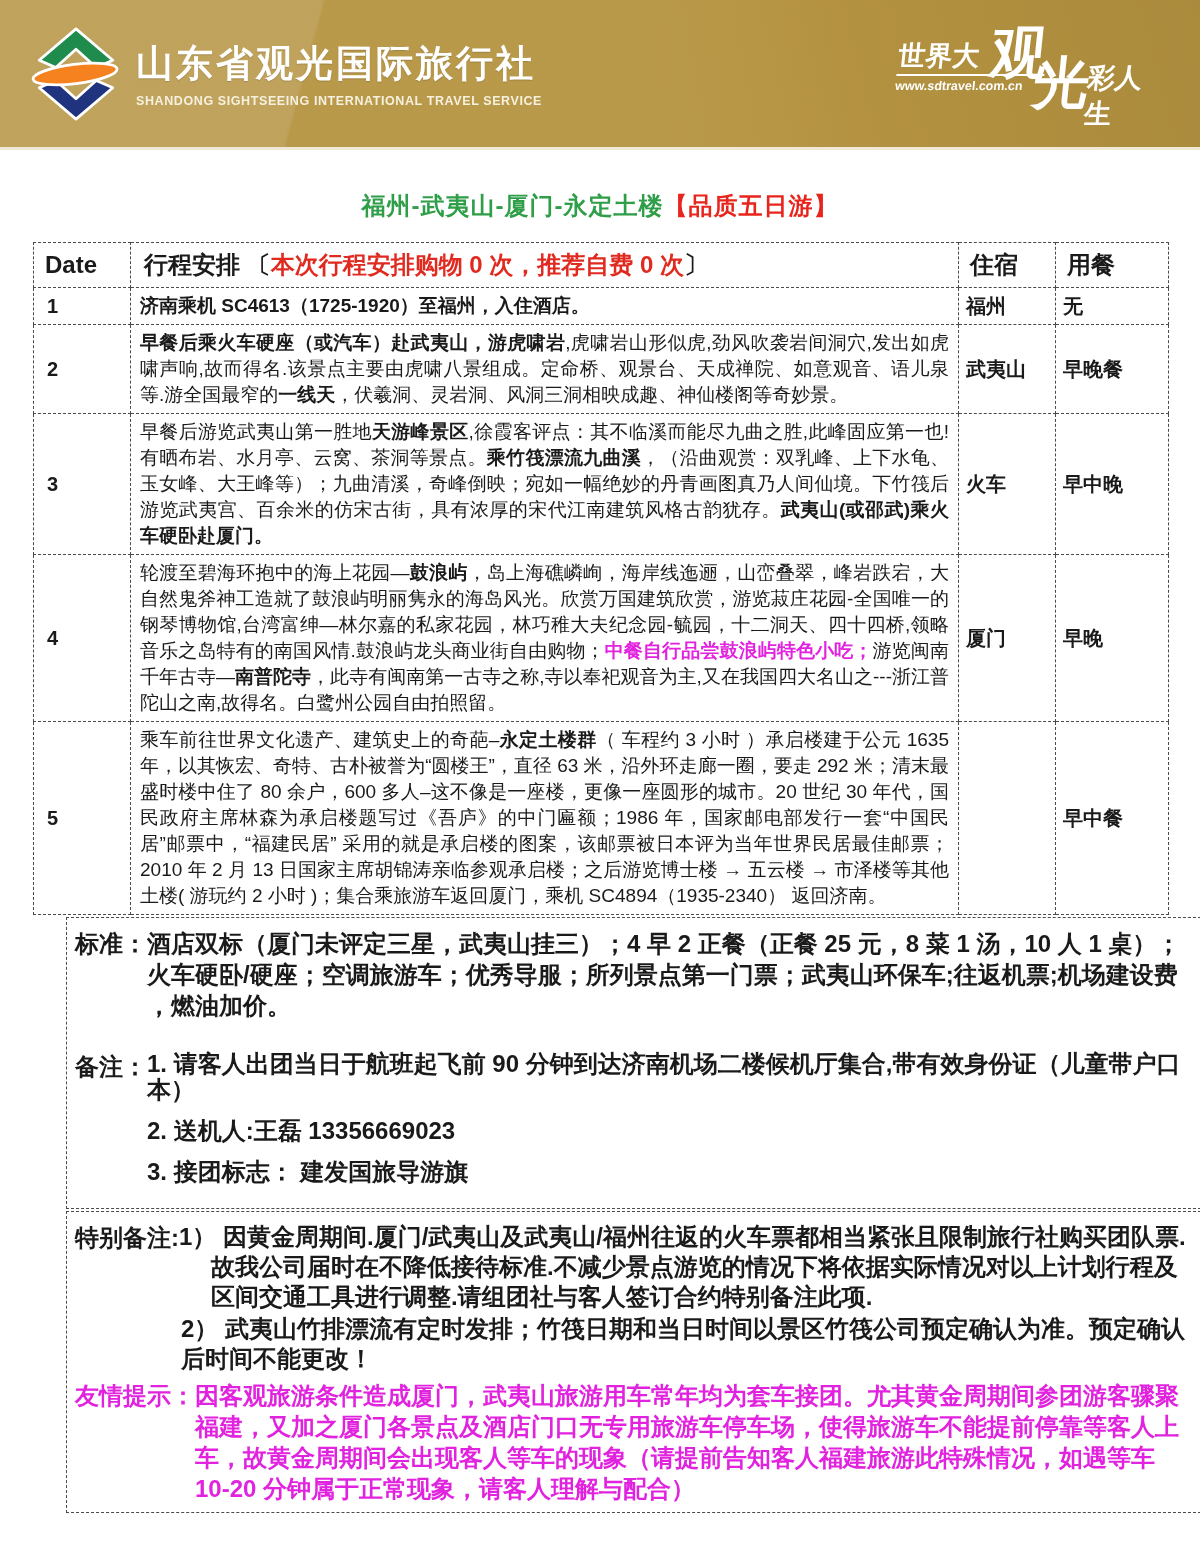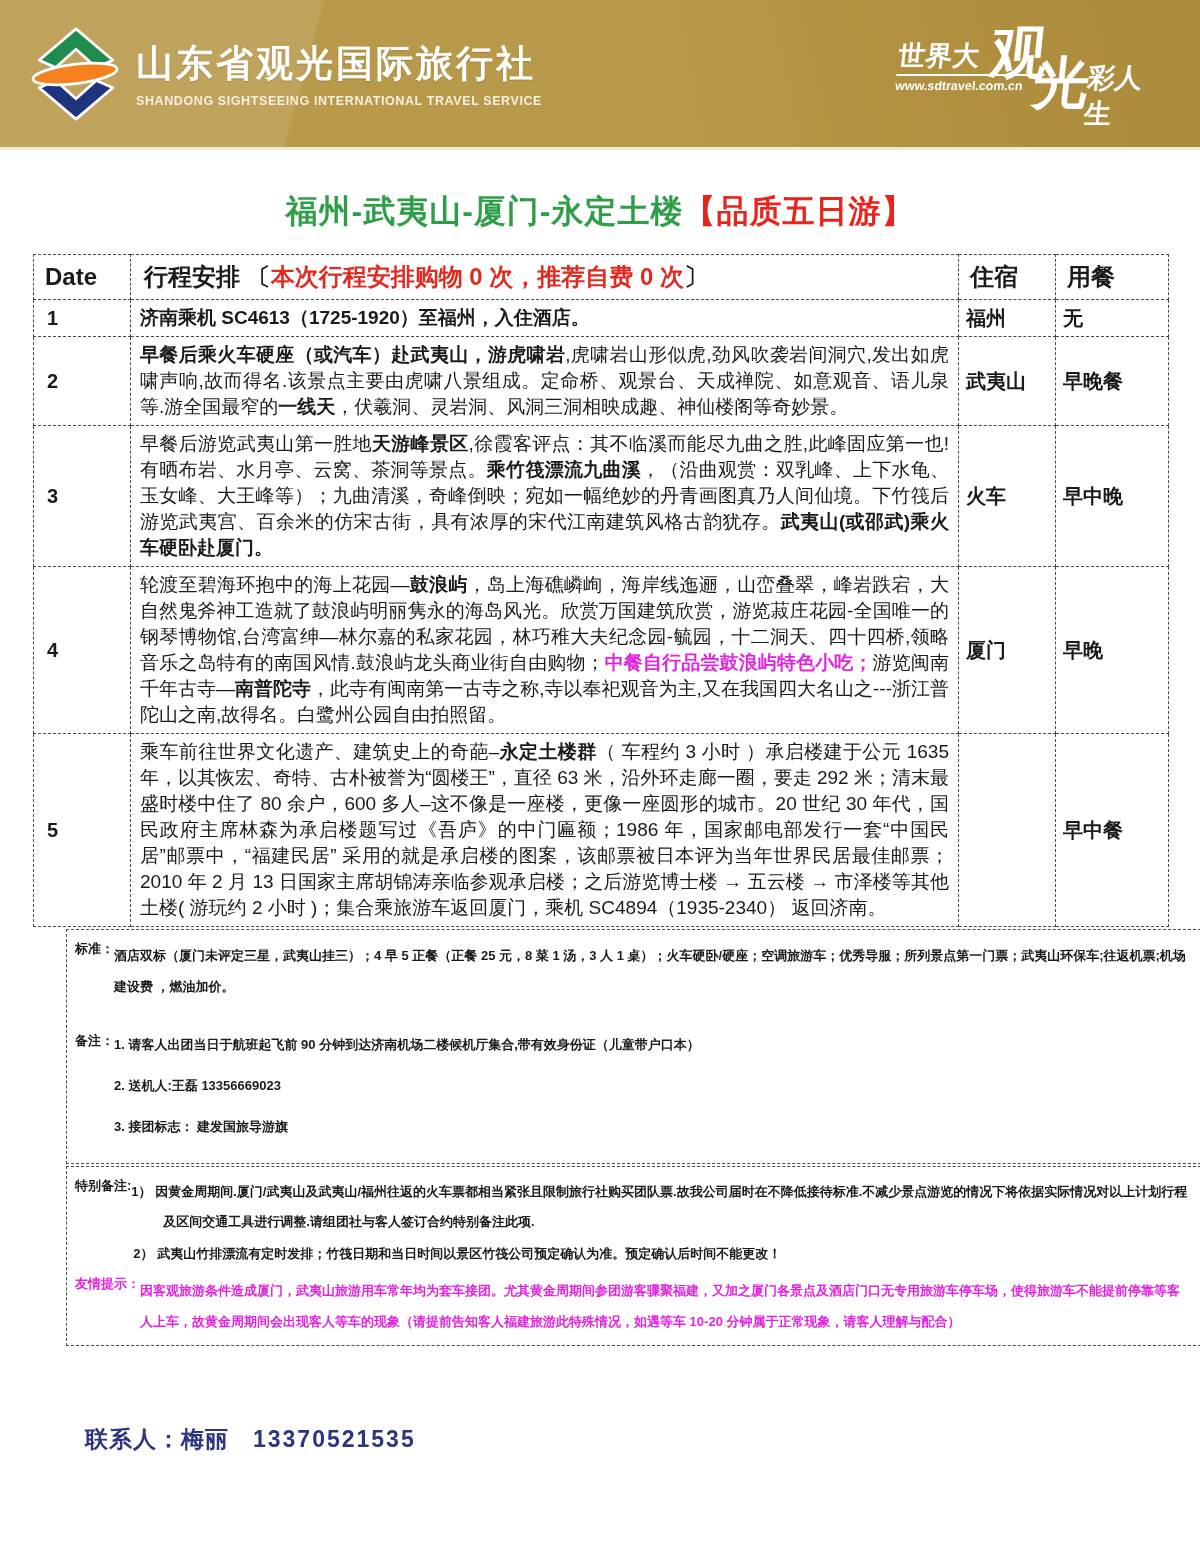--- a/index.html
+++ b/index.html
@@ -39,21 +39,21 @@
   .slogan .s-pre  { position: absolute; left: 0;   top: 8px;  font-size: 27px; font-weight: bold; }
   .slogan .s-big1 { position: absolute; left: 92px; top: -14px; font-size: 56px; font-weight: bold; }
   .slogan .s-big2 { position: absolute; left: 138px; top: 16px; font-size: 56px; font-weight: bold; }
   .slogan .s-suf  { position: absolute; left: 192px; top: 30px; font-size: 27px; font-weight: bold; }
   .slogan .s-web  {
     position: absolute; left: 0; top: 44px; font-size: 12.5px; font-weight: bold;
     border-top: 2.5px solid #ffffff; padding-top: 3px; width: 148px;
   }
 
   
-  .title { text-align: center; margin: 40px 0 20px 0; font-size: 32px; font-weight: bold; letter-spacing: 1px; }
+  .title { text-align: center; margin: 40px 0 20px 0; font-size: 24px; font-weight: bold; letter-spacing: 1px; }
   .t-route { color: #2f9e49; }
   .t-badge { color: #e8251d; }
 
   
   .sheet { width: 1135px; margin-left: 33px; }
   table { border-collapse: collapse; table-layout: fixed; width: 1135px; }
   col.c-date  { width: 97px; }
   col.c-itin  { width: 828px; }
   col.c-hotel { width: 97px; }
   col.c-meals { width: 113px; }
@@ -66,21 +66,21 @@
   td.itin-cell  { font-size: 19px; line-height: 26px; padding: 5px 9px; text-align: justify; }
   td.hotel-cell, td.meals-cell { font-size: 20px; font-weight: bold; padding-left: 7px; }
   tr.r-day1 td { height: 36px; }
   tr.r-head th { height: 36px; }
   .seg-b { font-weight: bold; }
   .seg-m { color: #e122de; font-weight: bold; }
 
   
   .box {
     width: 1135px; margin-left: 33px; border: 1.6px dashed #4a4a4a;
-    font-size: 13px; padding: 10px 10px 8px 8px; margin-top: 2px;
+    font-size: 24px; padding: 10px 10px 8px 8px; margin-top: 2px;
   }
   .lbl { font-weight: bold; flex: none; }
   .flexrow { display: flex; align-items: flex-start; }
   .std-row .txt { line-height: 31px; font-weight: bold; }
   .notes-row { margin-top: 30px; }
   .notes-items .n-item { line-height: 26px; margin-bottom: 15px; font-weight: bold; }
   .sp-row .sp-items { flex: 1; }
   .sp-items .sp-item { line-height: 30px; padding-left: 32px; text-indent: -32px; font-weight: bold; }
   .sp-items .sp-item + .sp-item { text-indent: 0; padding-left: 2px; margin-top: 2px; }
   .tip-row { color: #e122de; margin-top: 6px; }
@@ -165,21 +165,21 @@
           <td class="itin-cell"><span>乘车前往世界文化遗产、建筑史上的奇葩–</span><span class="seg-b">永定土楼群</span><span>（ 车程约 3 小时 ）承启楼建于公元 1635 年，以其恢宏、奇特、古朴被誉为“圆楼王”，直径 63 米，沿外环走廊一圈，要走 292 米；清末最盛时楼中住了 80 余户，600 多人–这不像是一座楼，更像一座圆形的城市。20 世纪 30 年代，国民政府主席林森为承启楼题写过《吾庐》的中门匾额；1986 年，国家邮电部发行一套“中国民居”邮票中，“福建民居” 采用的就是承启楼的图案，该邮票被日本评为当年世界民居最佳邮票；2010 年 2 月 13 日国家主席胡锦涛亲临参观承启楼；之后游览博士楼 → 五云楼 → 市泽楼等其他土楼( 游玩约 2 小时 )；集合乘旅游车返回厦门，乘机 SC4894（1935-2340） 返回济南。</span></td>
           <td class="hotel-cell"></td>
           <td class="meals-cell">早中餐</td>
         </tr>
       </tbody>
   </table>
 
   <section class="box">
     <div class="flexrow std-row">
       <span class="lbl">标准：</span>
-      <span class="txt">酒店双标（厦门未评定三星，武夷山挂三）；4 早 5 正餐（正餐 25 元，8 菜 1 汤，3 人 1 桌）；火车硬卧/硬座；空调旅游车；优秀导服；所列景点第一门票；武夷山环保车;往返机票;机场建设费 ，燃油加价。</span>
+      <span class="txt">酒店双标（厦门未评定三星，武夷山挂三）；4 早 2 正餐（正餐 25 元，8 菜 1 汤，10 人 1 桌）；火车硬卧/硬座；空调旅游车；优秀导服；所列景点第一门票；武夷山环保车;往返机票;机场建设费 ，燃油加价。</span>
     </div>
     <div class="flexrow notes-row">
       <span class="lbl">备注：</span>
       <div class="notes-items" id="notes-items">
           <div class="n-item">1. 请客人出团当日于航班起飞前 90 分钟到达济南机场二楼候机厅集合,带有效身份证（儿童带户口本）</div>
           <div class="n-item">2. 送机人:王磊 13356669023</div>
           <div class="n-item">3. 接团标志： 建发国旅导游旗</div>
         </div>
     </div>
   </section>

